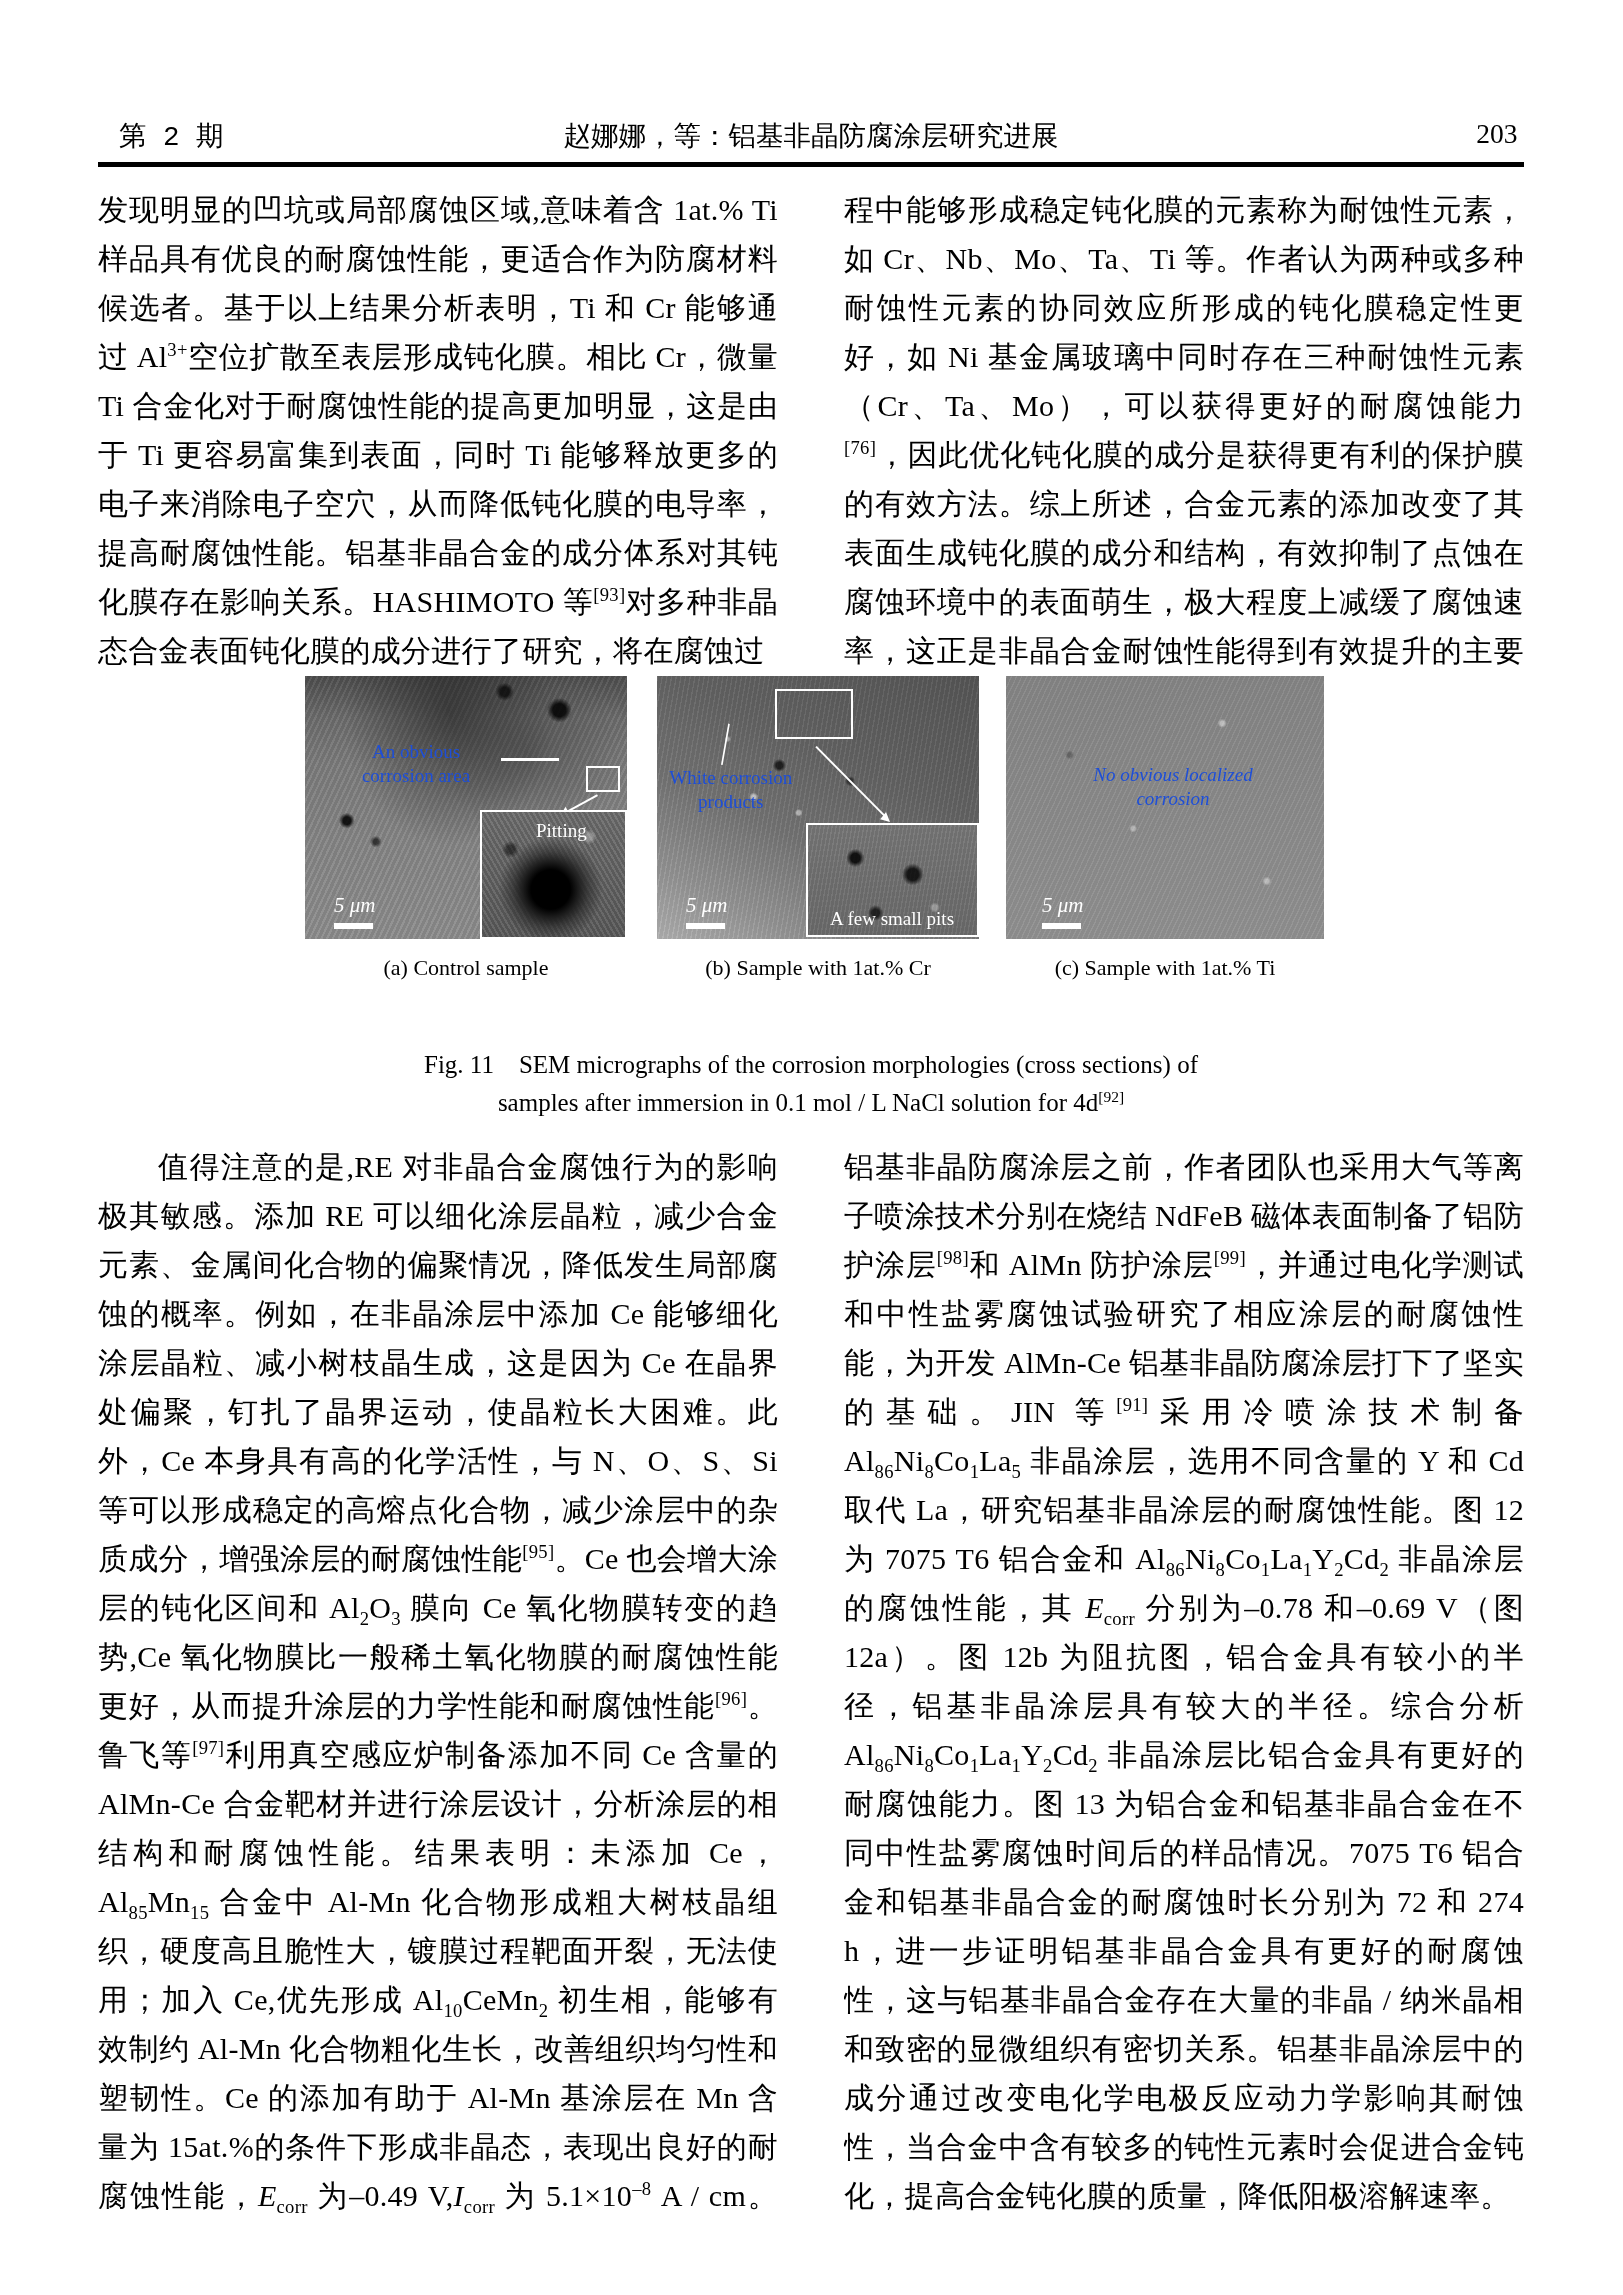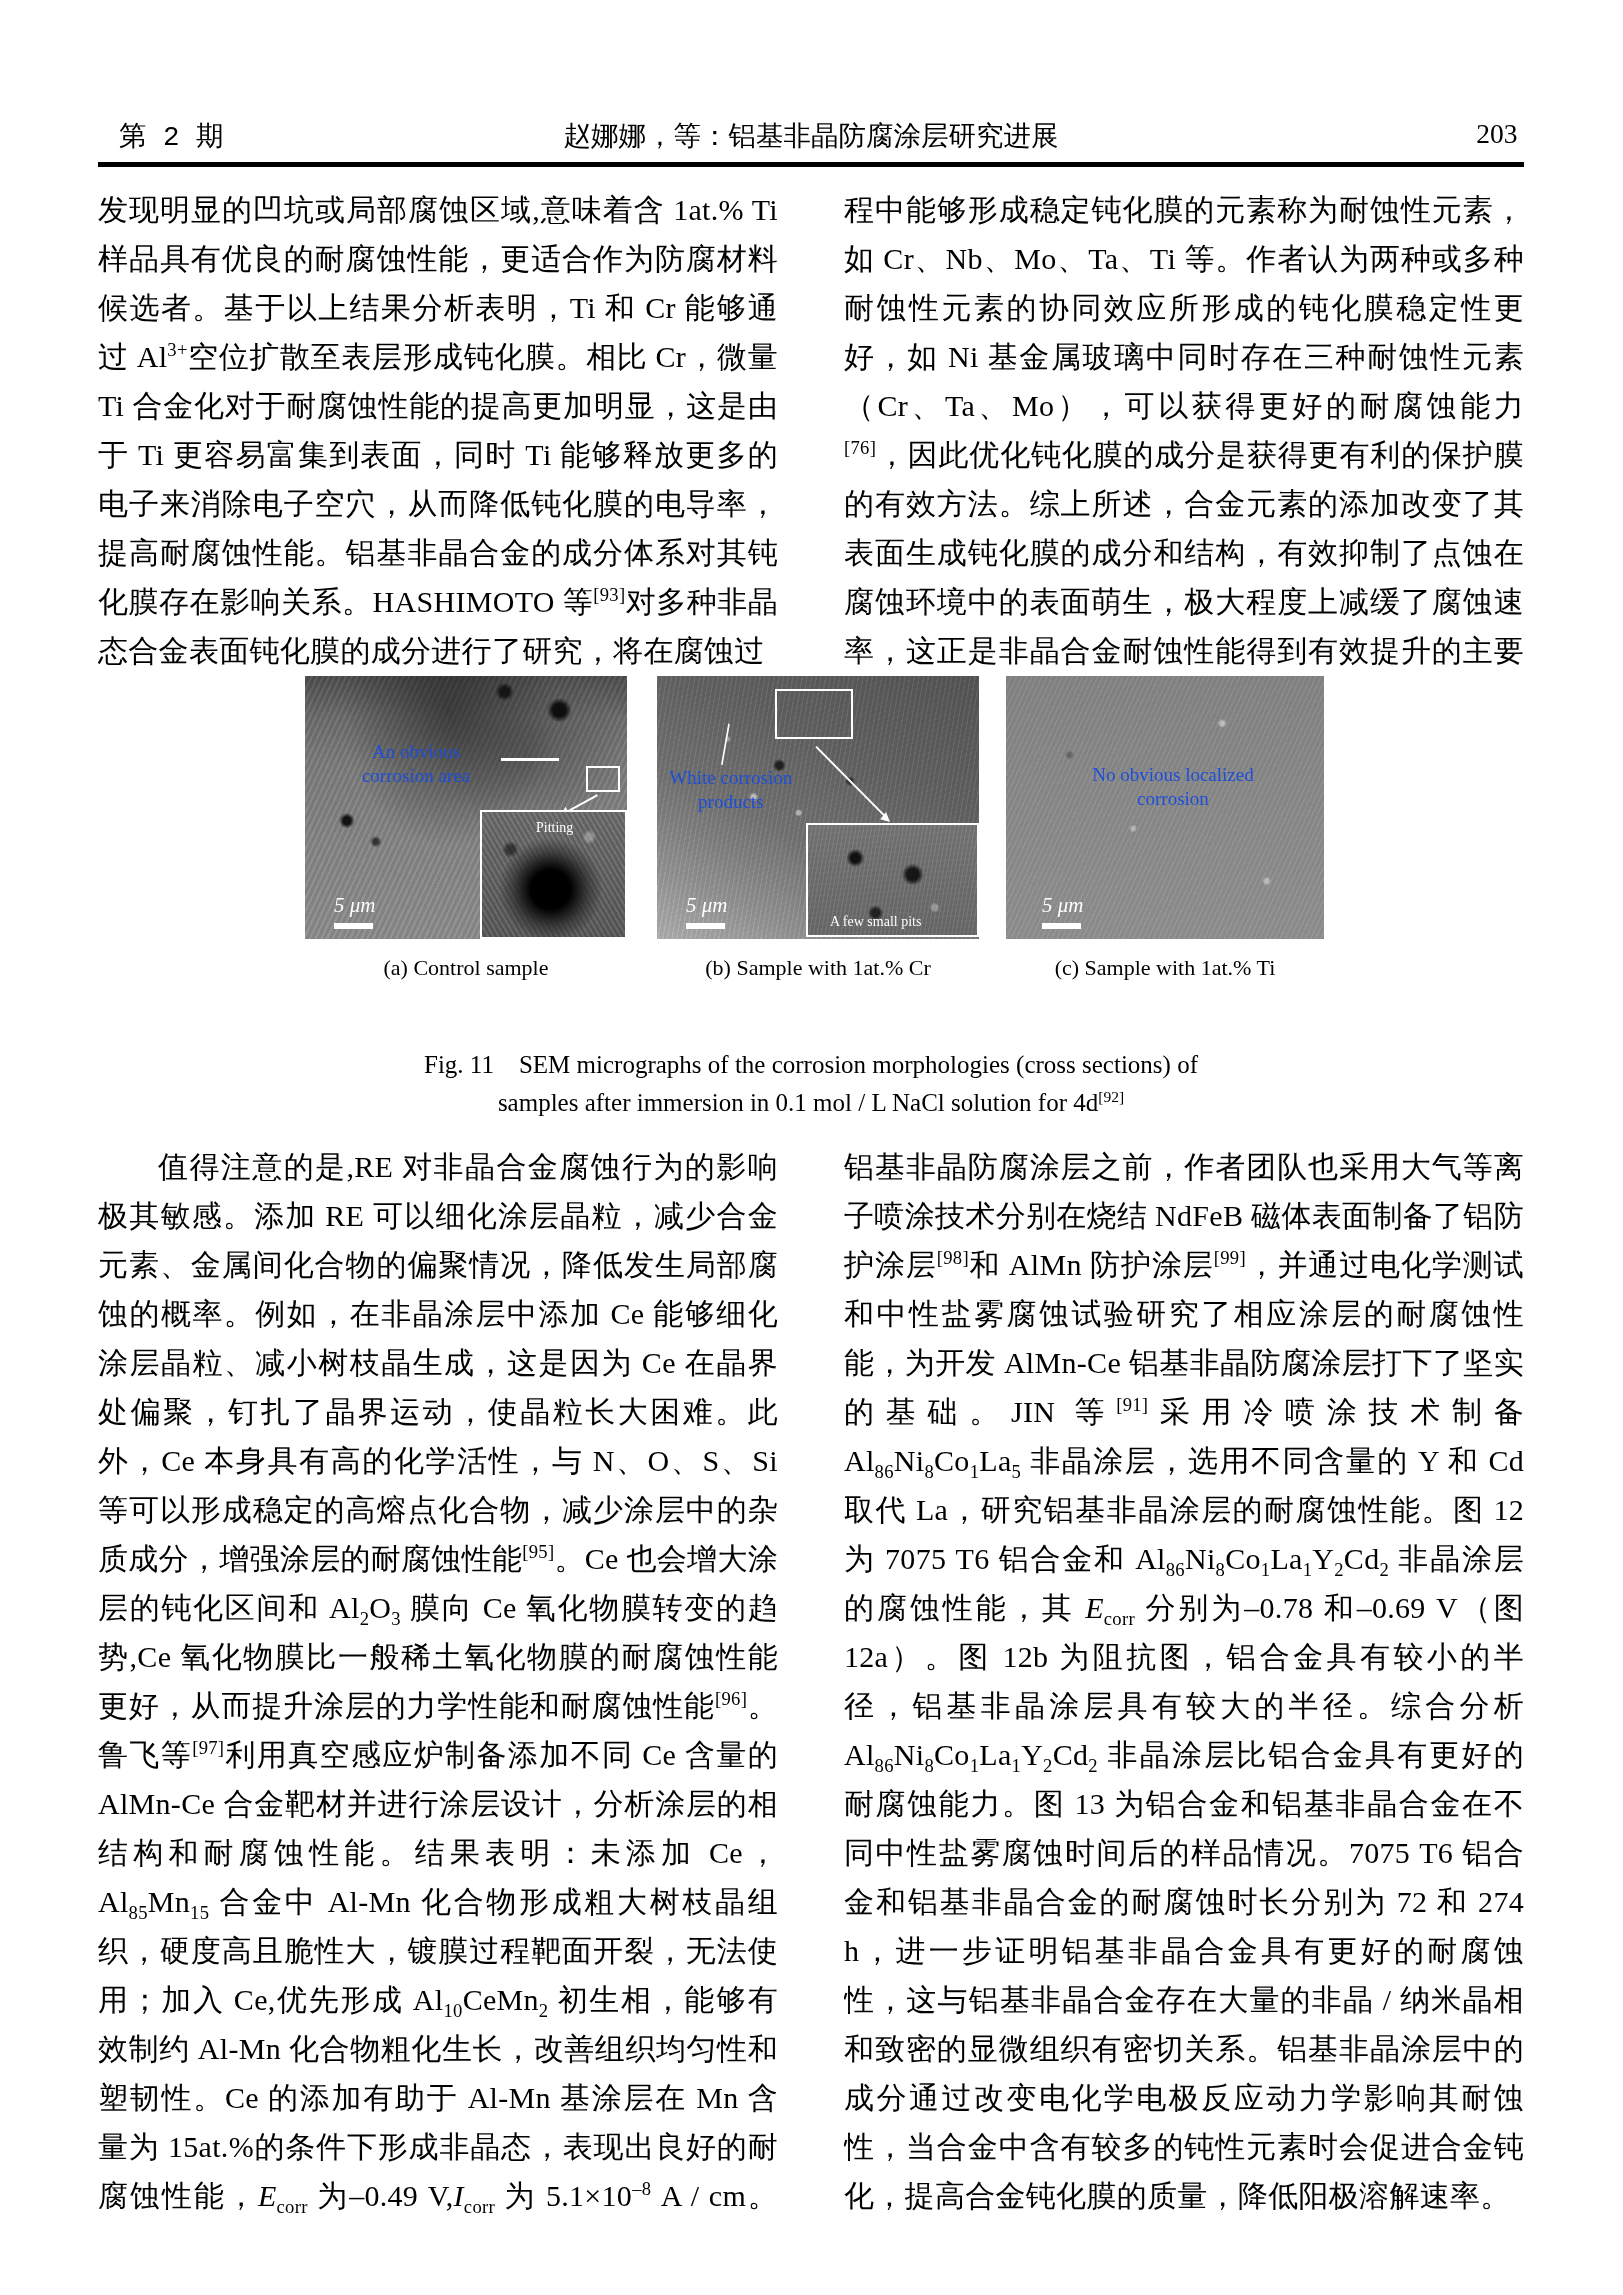--- a/index.html
+++ b/index.html
@@ -65,21 +65,21 @@
       radial-gradient(circle at 75% 20%, rgba(230,230,230,.35) 0 3.3px, transparent 7.2px),
       repeating-linear-gradient(60deg, rgba(255,255,255,.07) 0 2px, rgba(0,0,0,.1) 2px 4.6px),
       linear-gradient(180deg,#6e6e6e,#5a5a5a); }
   .inset-b { left:149px; top:147px; width:173px; height:114px; background:
       radial-gradient(circle at 28% 30%, rgba(0,0,0,.85) 0 4.6px, transparent 9.2px),
       radial-gradient(circle at 62% 45%, rgba(0,0,0,.8) 0 5.9px, transparent 11px),
       radial-gradient(circle at 40% 80%, rgba(0,0,0,.7) 0 3.9px, transparent 7.9px),
       radial-gradient(circle at 75% 75%, rgba(255,255,255,.3) 0 2.6px, transparent 5.2px),
       repeating-linear-gradient(100deg, rgba(255,255,255,.05) 0 1.3px, rgba(0,0,0,.06) 1.3px 3.9px),
       linear-gradient(180deg,#777777,#6b6b6b); }
-  .inset-label { position:absolute; color:#fff; font-size:14px; white-space:nowrap; }
+  .inset-label { position:absolute; color:#fff; font-size:19px; white-space:nowrap; }
   .scalebar { position:absolute; left:29px; top:217px; color:#fff; }
   .scalebar .sb-text { font-size:21px; font-style:italic; font-family:"Liberation Serif",serif; }
   .scalebar .sb-bar { margin-top:5.2px; width:39px; height:5.9px; background:#fff; }
   .overlay { position:absolute; inset:0; width:100%; height:100%; pointer-events:none; }
   
   .panel-cap { position:absolute; top:955px; height:33px; font-size:22px; text-align:center; }
   .figcap { position:absolute; left:98px; width:1426px; text-align:center; }
   .figcap-zh { top:1000px; font-size:25.5px; }
   .figcap-en { font-size:25px; }
   .figcap-en1 { top:1048px; }
@@ -131,21 +131,21 @@
       <span class="inset-label" style="left:22px; bottom:5.2px;">A few small pits</span>
     </div>
     <div class="scalebar">
       <div class="sb-text">5 μm</div>
       <div class="sb-bar"></div>
     </div>
   </div>
 
   <div class="panel panel-c">
     <div class="sem sem-c"></div>
-    <div class="ann" style="left:74px; top:87px; width:186px;">No obvious localized corrosion</div>
+    <div class="ann" style="left:74px; top:87px; width:186px;font-style:italic;">No obvious localized corrosion</div>
     <div class="scalebar" style="left:36px;">
       <div class="sb-text">5 μm</div>
       <div class="sb-bar"></div>
     </div>
   </div>
 
   <div class="panel-cap" style="left:305px; width:322px;">(a) Control sample</div>
   <div class="panel-cap" style="left:657px; width:322px;">(b) Sample with 1at.% Cr</div>
   <div class="panel-cap" style="left:1006px; width:318px;">(c) Sample with 1at.% Ti</div>
 

